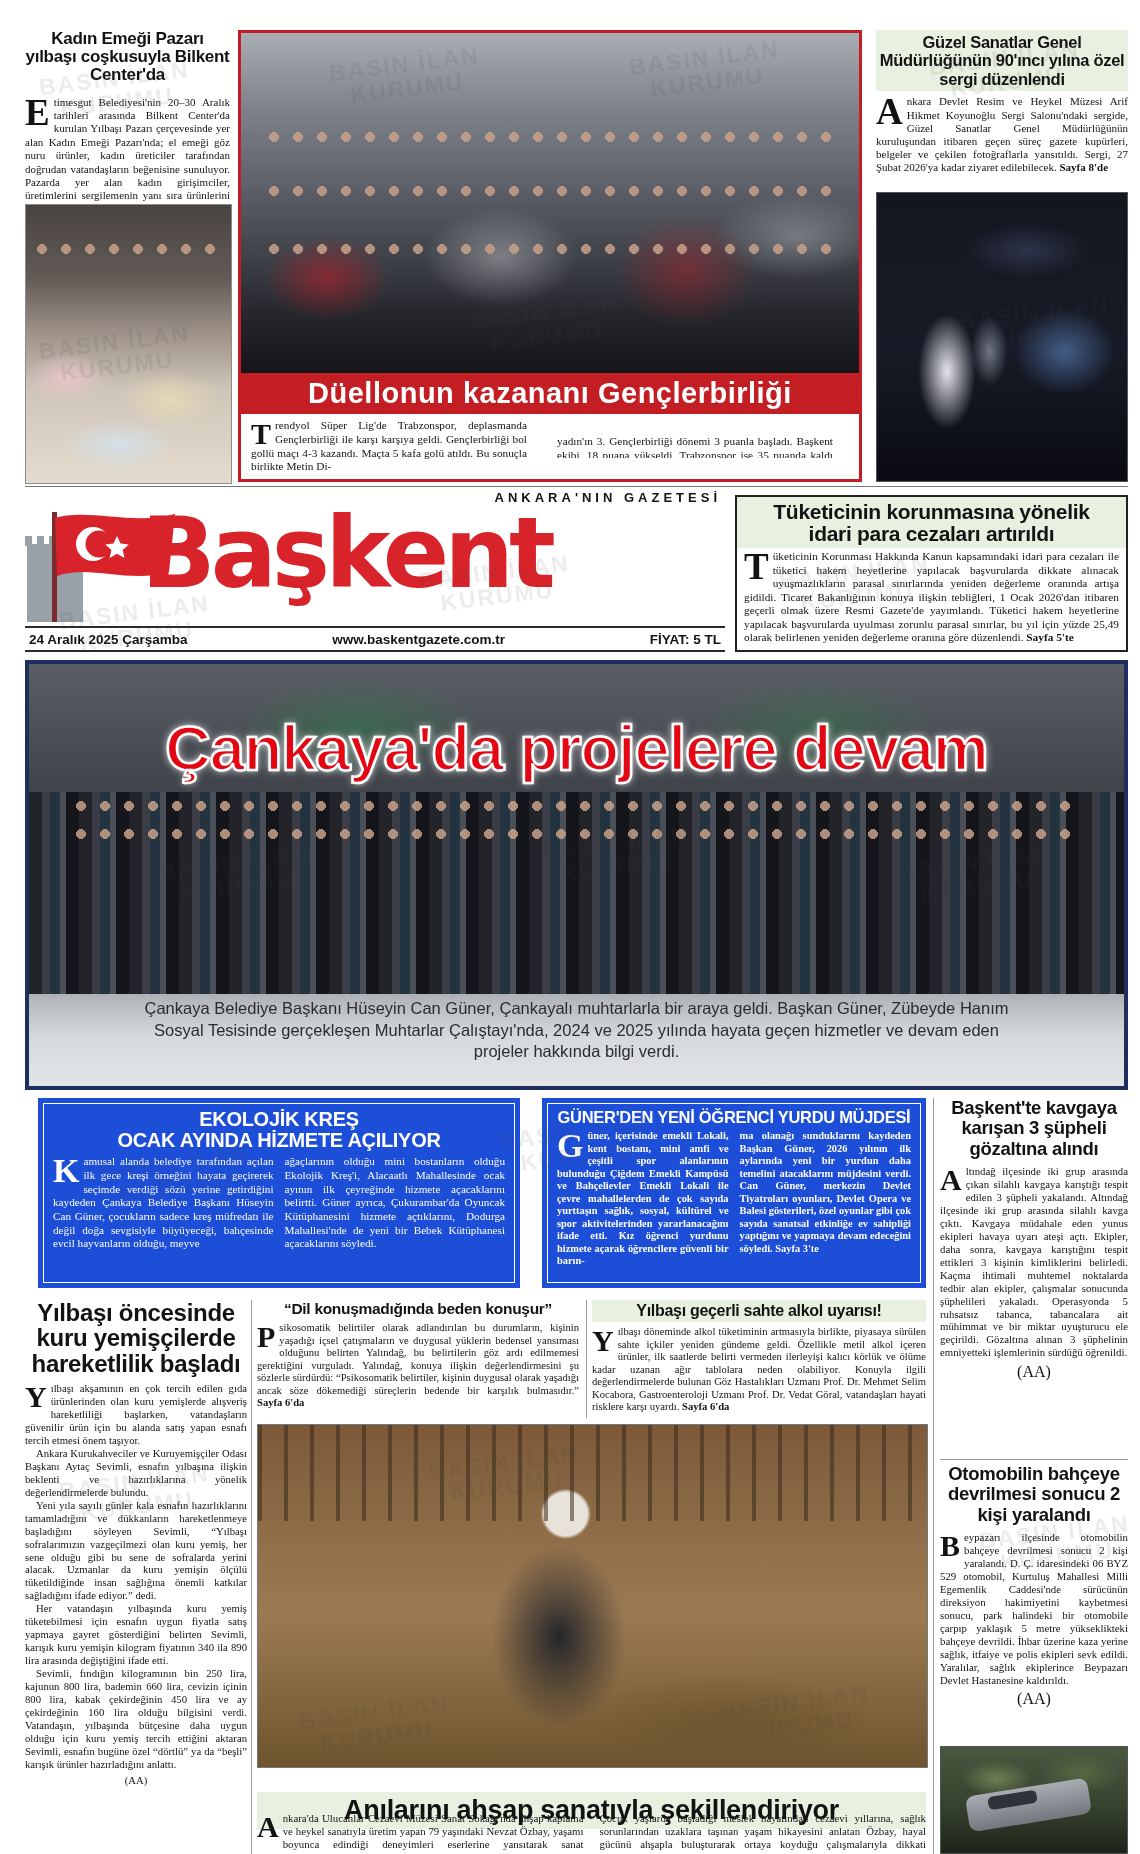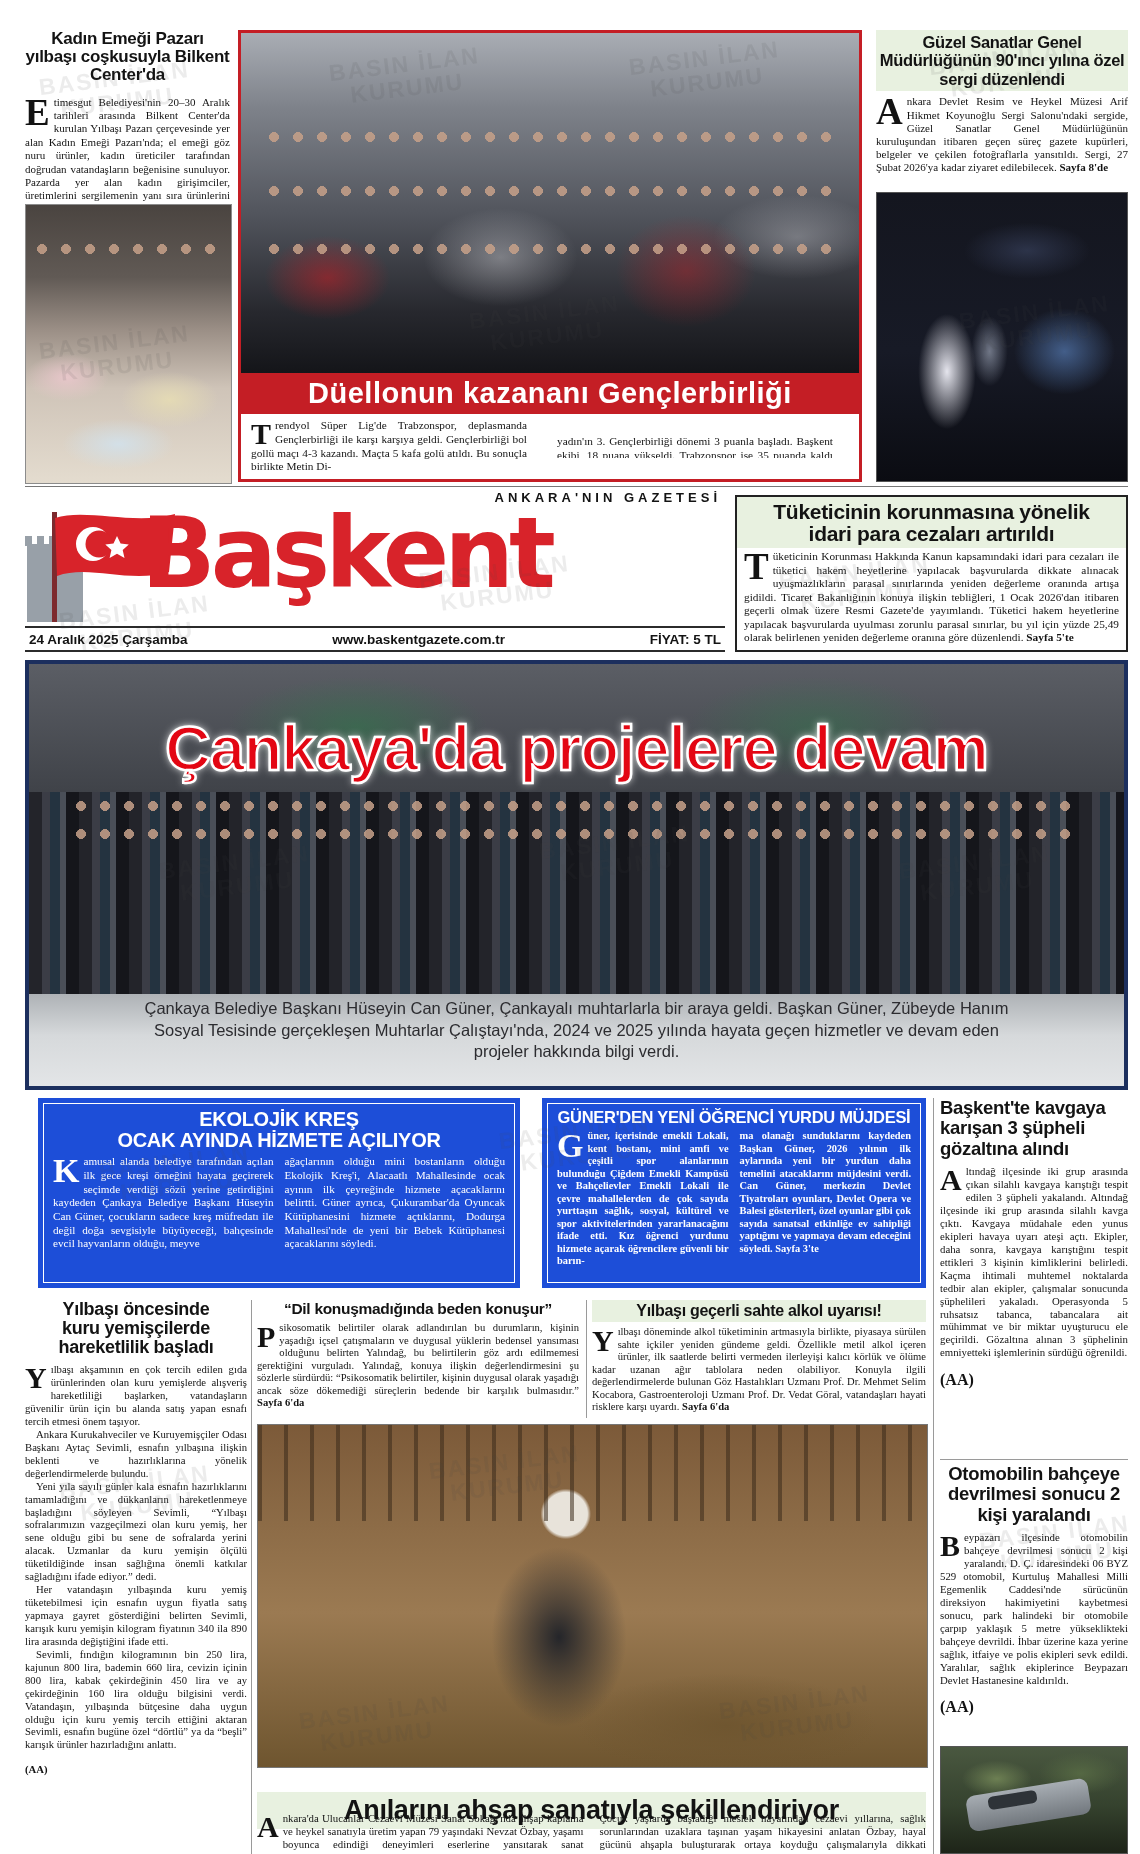--- a/index.html
+++ b/index.html
@@ -5,21 +5,21 @@
   html,body{margin:0;padding:0;background:#e9e9e9;}
   #page{position:relative;width:1140px;height:1854px;margin:0 auto;background:#fff;
         font-family:"Liberation Serif",serif;color:#131313;overflow:hidden;}
   .h{font-family:Liberation Sans, sans-serif;font-weight:bold;letter-spacing:-0.3px;}
   .greenbg{background:#e8f1e0;}
   .jus{text-align:justify;overflow:hidden;}
   .dc{float:left;font-weight:bold;line-height:.78;padding:3px 4px 0 0;font-size:37px;
       font-family:"Liberation Serif",serif;}
   .dc.sm{font-size:30px;}
   .pref{font-weight:bold;white-space:nowrap;}
-  .aa{text-align:left;font-weight:bold;margin-top:12px;}
+  .aa{text-align:center;font-weight:normal;margin-top:4px;}
   .preline{white-space:pre-line;}
   .wm{position:absolute;z-index:30;font:bold 23px/1.05 "Liberation Sans",sans-serif;
       color:rgba(70,70,70,.10);text-align:center;white-space:pre-line;letter-spacing:2px;
       transform:rotate(-7deg);pointer-events:none;}
   .vdiv{position:absolute;width:0;border-left:1px solid #9a9a9a;}
   .hdiv{position:absolute;height:0;border-top:1px solid #9a9a9a;}
 
   
   #art-kadin{position:absolute;left:25px;top:30px;width:205px;height:452px;}
   #kadin-headline{font-size:17px;line-height:1.07;text-align:center;margin:0 0 6px;}
@@ -108,38 +108,38 @@
   #kres-title{font-size:20px;}
   #yurt-title{font-size:16.5px;}
   .bluebox .cols{display:flex;gap:11px;}
   #kres-cols{font-size:11.2px;line-height:1.22;}
   #yurt-cols{font-size:10.4px;line-height:1.2;font-weight:bold;}
   .bluebox .col{flex:1;text-align:justify;}
   .bluebox .dc{color:#fff;font-size:34px;}
 
   
   #art-kavga{position:absolute;left:940px;top:1098px;width:188px;height:358px;overflow:hidden;}
-  #kavga-headline{font-size:18.5px;line-height:1.1;text-align:left;margin:0 0 6px;}
+  #kavga-headline{font-size:18.5px;line-height:1.1;text-align:center;margin:0 0 6px;}
   #kavga-body{font-size:10.8px;line-height:1.2;}
   #art-otomobil{position:absolute;left:940px;top:1464px;width:188px;height:390px;overflow:hidden;}
   #oto-headline{font-size:18.5px;line-height:1.1;text-align:center;margin:0 0 6px;}
   #oto-body{font-size:10.8px;line-height:1.2;}
   #oto-photo{position:absolute;left:0;right:0;bottom:0;height:106px;border:1px solid #555;
     background:
       radial-gradient(ellipse 50px 26px at 30% 30%,rgba(120,140,90,.8),transparent 70%),
       radial-gradient(ellipse 60px 30px at 75% 25%,rgba(90,110,70,.8),transparent 70%),
       linear-gradient(180deg,#4a5840 0%,#35422e 55%,#1d2418 100%);}
   #oto-car{position:absolute;left:14%;top:38%;width:66%;height:34%;transform:rotate(-9deg);
       background:linear-gradient(180deg,#a7adb3,#71777d);border-radius:9px;}
   #oto-car:after{content:"";position:absolute;left:18%;top:12%;width:40%;height:36%;
       background:#2e3338;border-radius:5px;}
 
   
   #art-kuru{position:absolute;left:25px;top:1300px;width:222px;height:554px;overflow:hidden;}
-  #kuru-headline{font-size:18px;line-height:1.06;text-align:center;margin:0 0 6px;}
+  #kuru-headline{font-size:24px;line-height:1.06;text-align:center;margin:0 0 6px;}
   #kuru-body{font-size:10.7px;line-height:1.21;}
   #kuru-body p{margin:0;text-indent:11px;text-align:justify;}
   #kuru-body p.noind{text-indent:0;}
 
   
   #art-beden{position:absolute;left:257px;top:1300px;width:322px;height:118px;overflow:hidden;}
   #beden-headline{font-size:15.5px;text-align:center;margin:0 0 4px;}
   #beden-body{font-size:10.6px;line-height:1.18;}
   #art-alkol{position:absolute;left:592px;top:1300px;width:334px;height:118px;overflow:hidden;}
   #alkol-headline{font-size:16px;text-align:center;margin:0 0 4px;padding:2px 0;}

